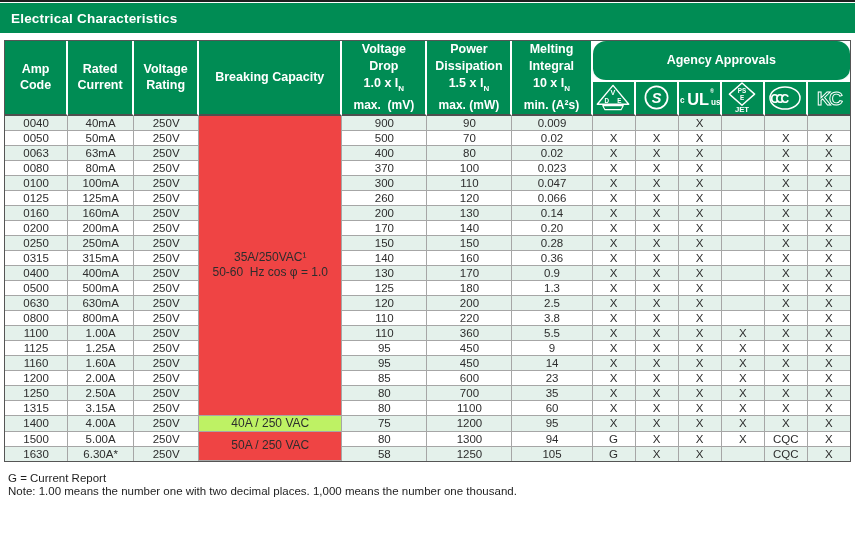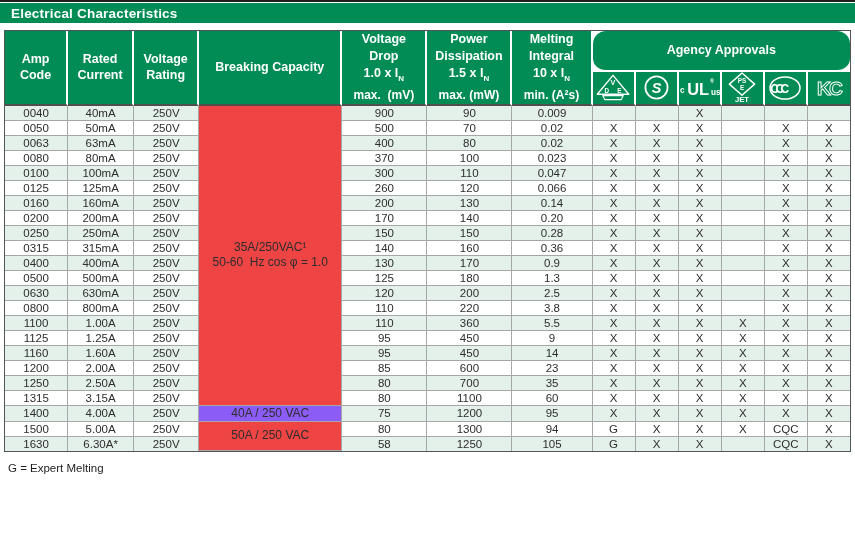--- a/index.html
+++ b/index.html
@@ -3,21 +3,21 @@
 <meta charset="utf-8">
 <style>
   html,body { margin:0; padding:0; }
   body {
     width:855px; height:556px; background:#ffffff; overflow:hidden;
     font-family:"Liberation Sans", sans-serif;
     -webkit-font-smoothing:antialiased;
   }
   .top-rule { height:2px; background:#1f1f1f; }
   .title-bar {
-    margin-top:1px; height:20px; background:#008C54; color:#fff;
+    margin-top:1px; height:30px; background:#008C54; color:#fff;
     display:flex; align-items:center; padding-left:11px;
     font-size:13.5px; font-weight:bold; letter-spacing:.2px;
   }
   .table-frame { margin:7px 4px 0 4px; border:1px solid #555; }
   table { border-collapse:separate; border-spacing:0; table-layout:fixed; width:100%; }
 
   
   thead th {
     background:#008C54; color:#fff; font-weight:bold; font-size:12.5px;
     padding:0; vertical-align:middle; text-align:center;
@@ -43,21 +43,21 @@
     border-right:1px solid #a6a6a6; border-bottom:1px solid #a6a6a6;
     vertical-align:middle; white-space:nowrap;
   }
   tbody td:last-child { border-right:none; }
   tbody tr:last-child td { border-bottom:none; }
   tr.tint td { background:#E4F1EB; }
   tr.white td { background:#ffffff; }
   tbody td.bc { font-size:12px; }
   tbody td.bc div { line-height:15px; white-space:pre-wrap; }
   tbody td.bc-tint { background:#ef4444; }
-  tbody td.bc-white { background:#8b5cf6;margin-left:8px; }
+  tbody td.bc-white { background:#bef264;margin-left:8px; }
 
   
   .footnotes { margin:10px 0 0 8px; color:#1e1e1e; }
   .footnote { font-size:11.5px; line-height:13.5px; white-space:pre-wrap; }
 </style>
 </head>
 <body>
 
 <div class="top-rule"></div>
 
@@ -503,14 +503,15 @@
           <td>X</td>
           <td></td>
           <td>CQC</td>
           <td>X</td>
         </tr>
       </tbody>
 </table>
 </div>
 
 <div class="footnotes">
-  <div class="footnote">G = Expert Melting</div>
+  <div class="footnote">G = Current Report</div>
+  <div class="footnote">Note: 1.00 means the number one with two decimal places. 1,000 means the number one thousand.</div>
 </div>
 
 </body></html>

